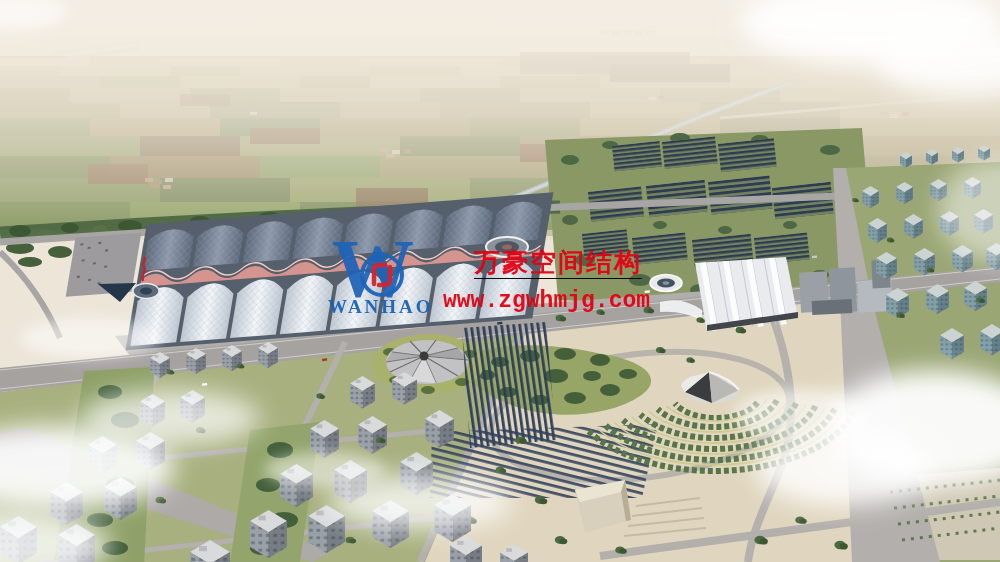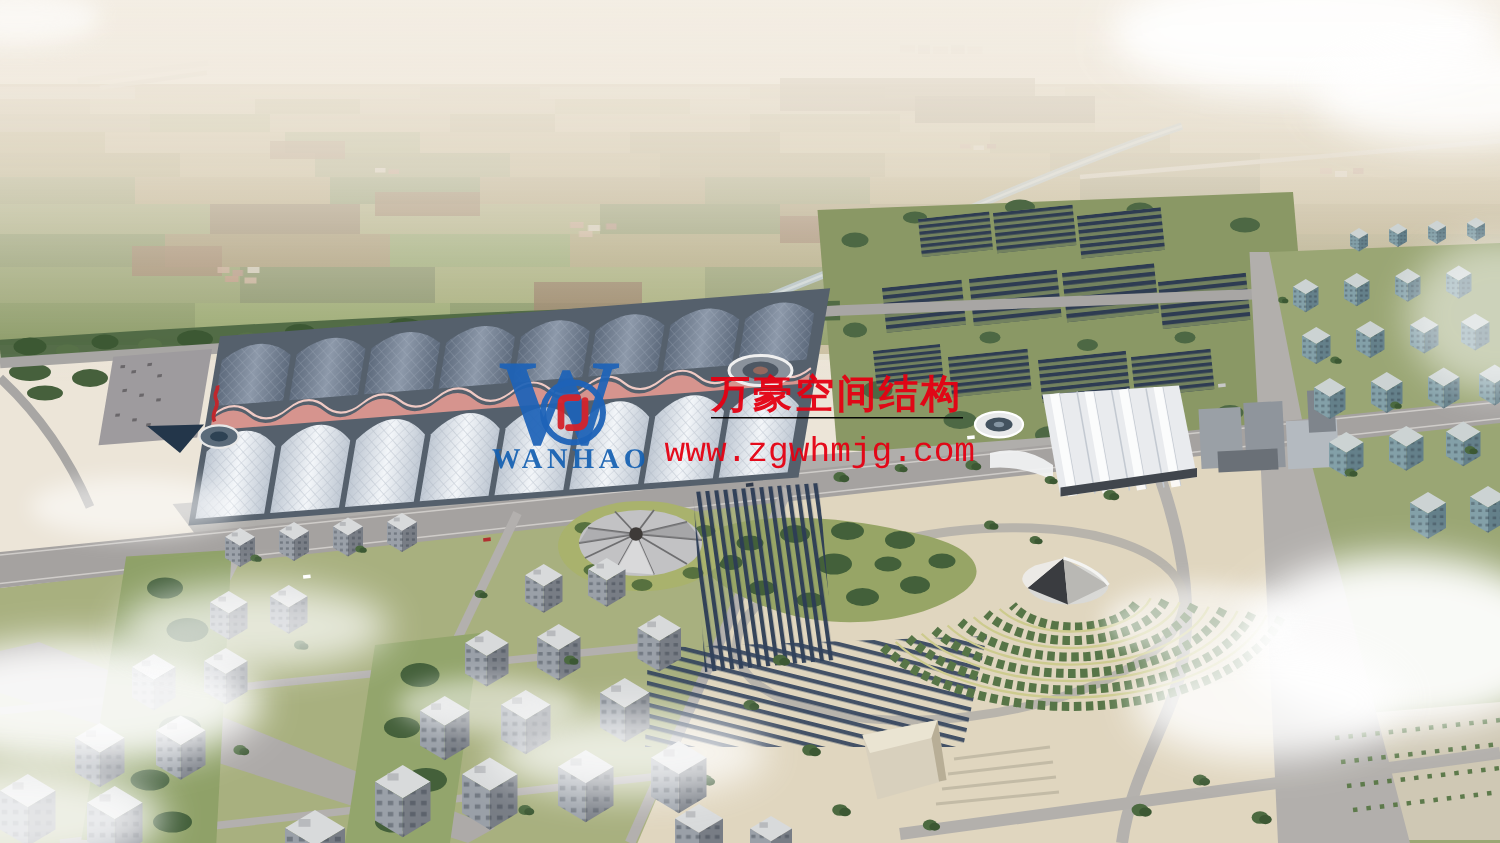--- a/index.html
+++ b/index.html
@@ -4,21 +4,21 @@
 <style>
   html,body{margin:0;padding:0;background:#888;}
   #stage{position:relative;width:1000px;height:562px;overflow:hidden;background:#ece5d8;
          font-family:"Liberation Sans",sans-serif;}
   #scene{position:absolute;left:0;top:0;width:1000px;height:562px;display:block;}
   
   .wm{position:absolute;z-index:40;user-select:none;}
   #wm-title{left:474px;top:249px;font-size:26px;font-weight:bold;letter-spacing:2px;
             color:#e50012;border-bottom:1px solid #000000;padding-bottom:2px;line-height:1.05;
             font-family:"Liberation Serif","DejaVu Sans",serif;opacity:.95;}
-  #wm-url{left:443px;top:288px;font-size:23px;font-weight:normal;color:#e50012;
+  #wm-url{left:443px;top:288px;font-size:23px;font-weight:bold;color:#e50012;
           font-family:"Liberation Mono","DejaVu Sans Mono",monospace;letter-spacing:0px;opacity:.95;}
   #wm-w{left:332px;top:228px;font-size:82px;line-height:1;font-weight:bold;
         font-family:"Liberation Serif",serif;color:#1e63b8;opacity:.93;}
   #wm-ring{left:360px;top:253px;width:44px;height:44px;border:4px solid #1e63b8;border-radius:50%;
            box-sizing:border-box;display:flex;align-items:center;justify-content:center;opacity:.95;}
   #wm-word{left:328px;top:296px;width:144px;text-align:left;font-size:19px;font-weight:bold;
            font-family:"Liberation Serif",serif;letter-spacing:3px;color:#1460b2;opacity:.92;}
 </style>
 </head>
 <body>

